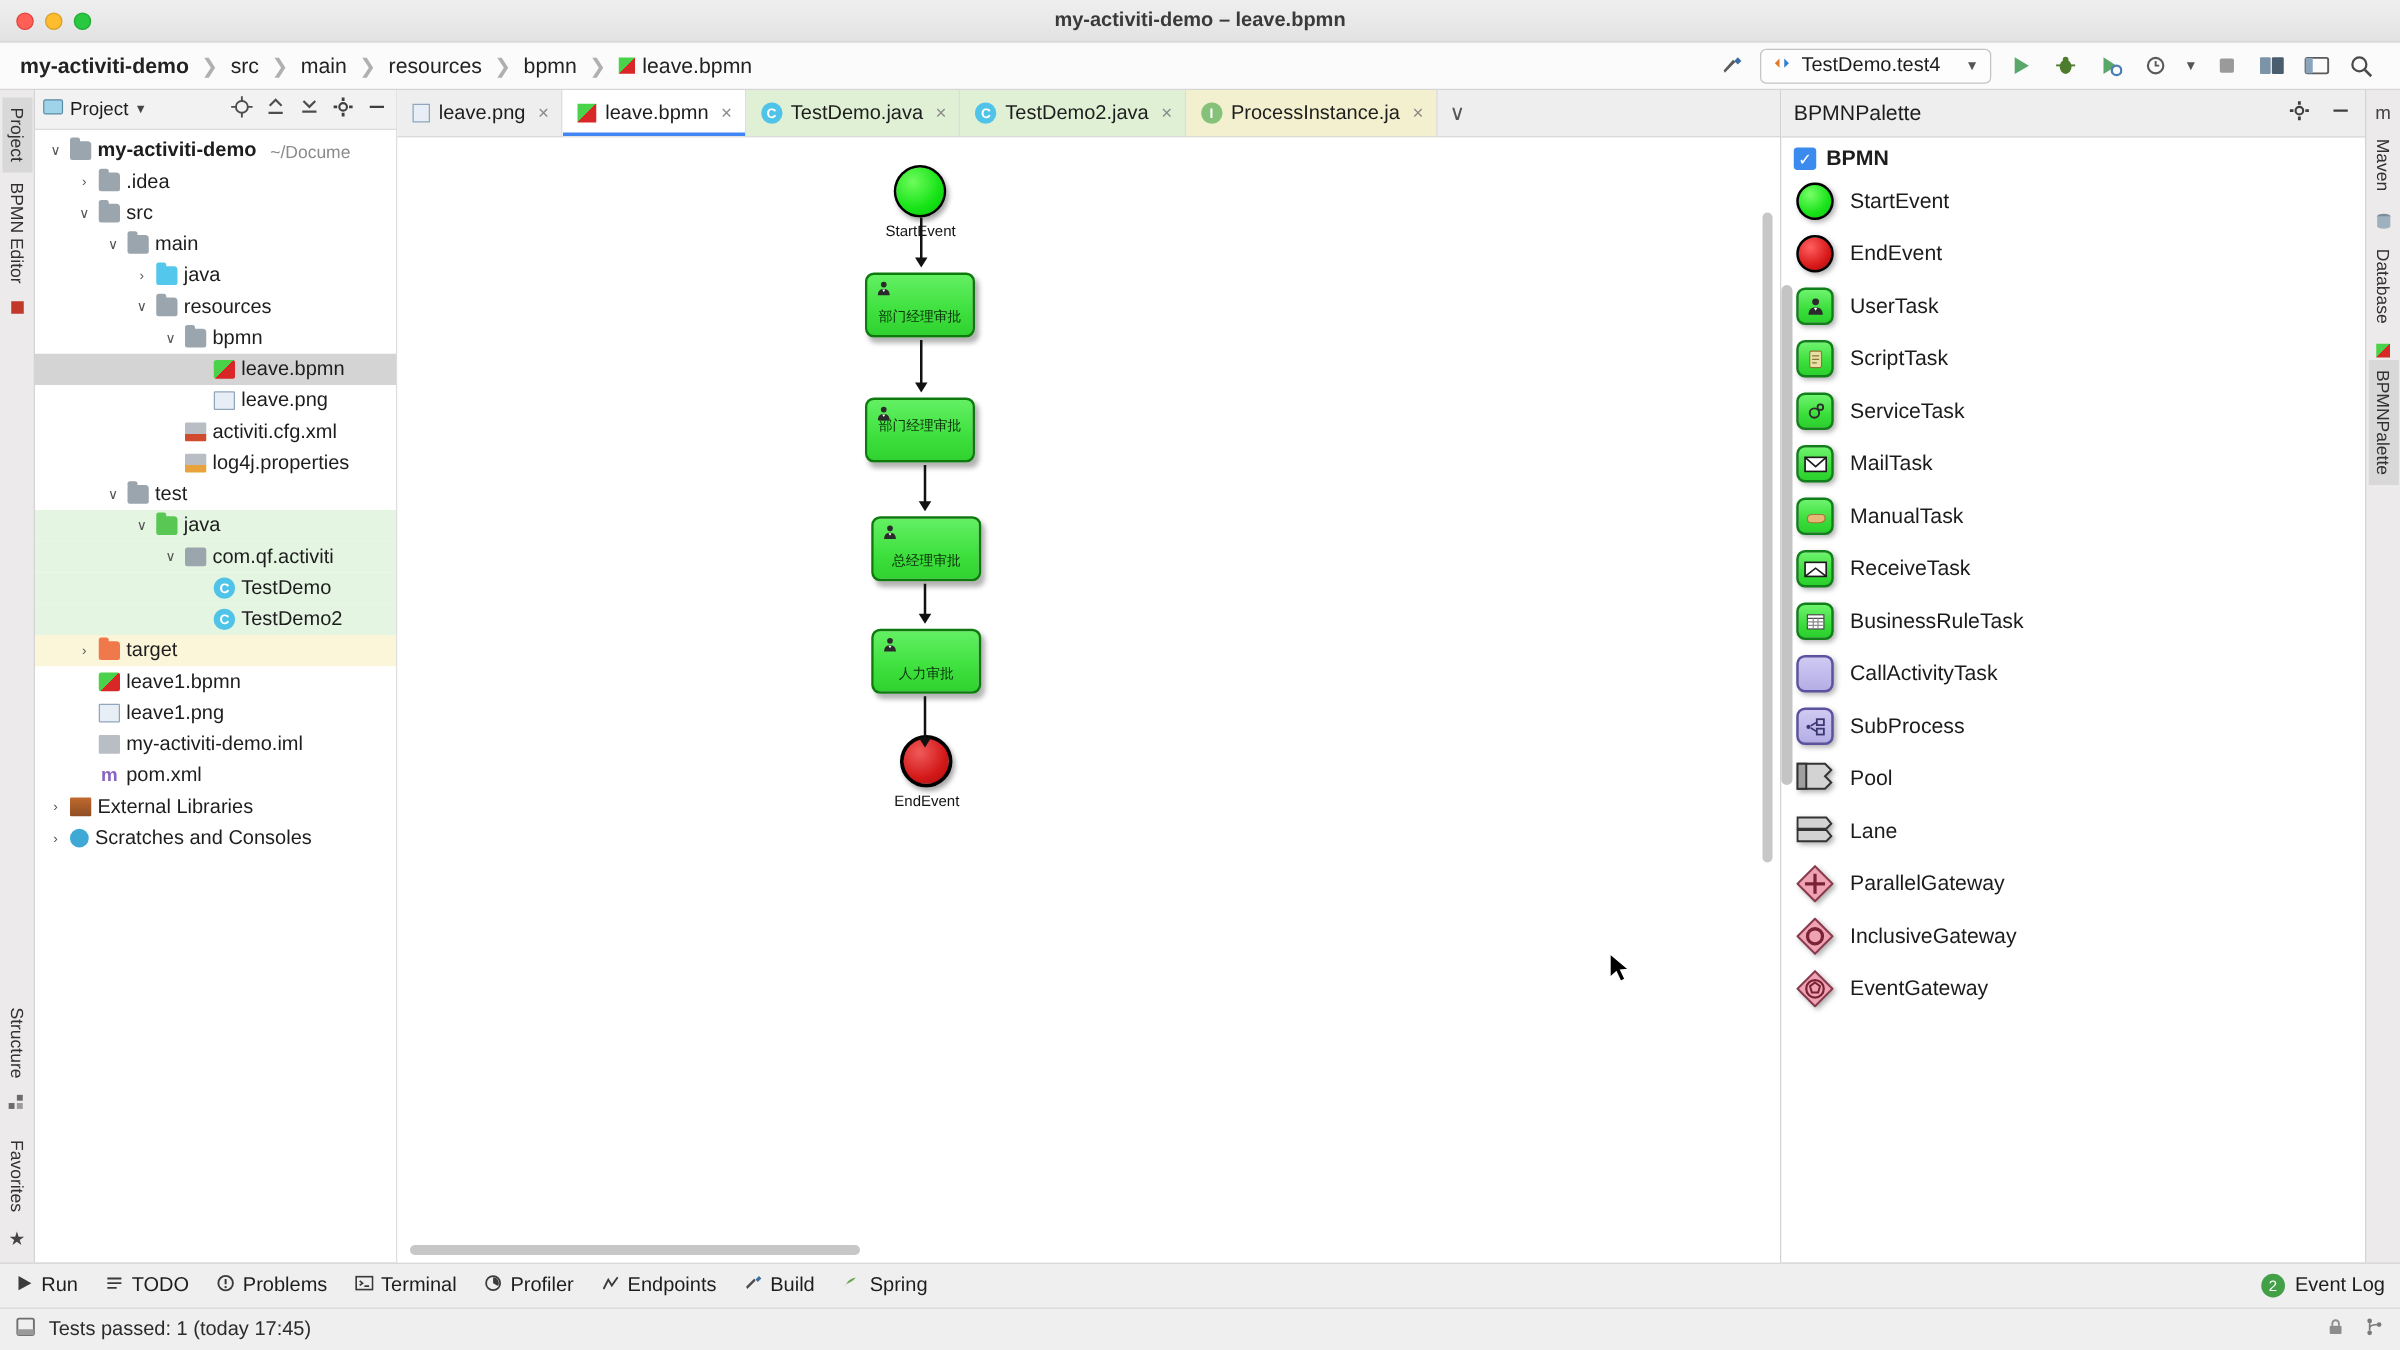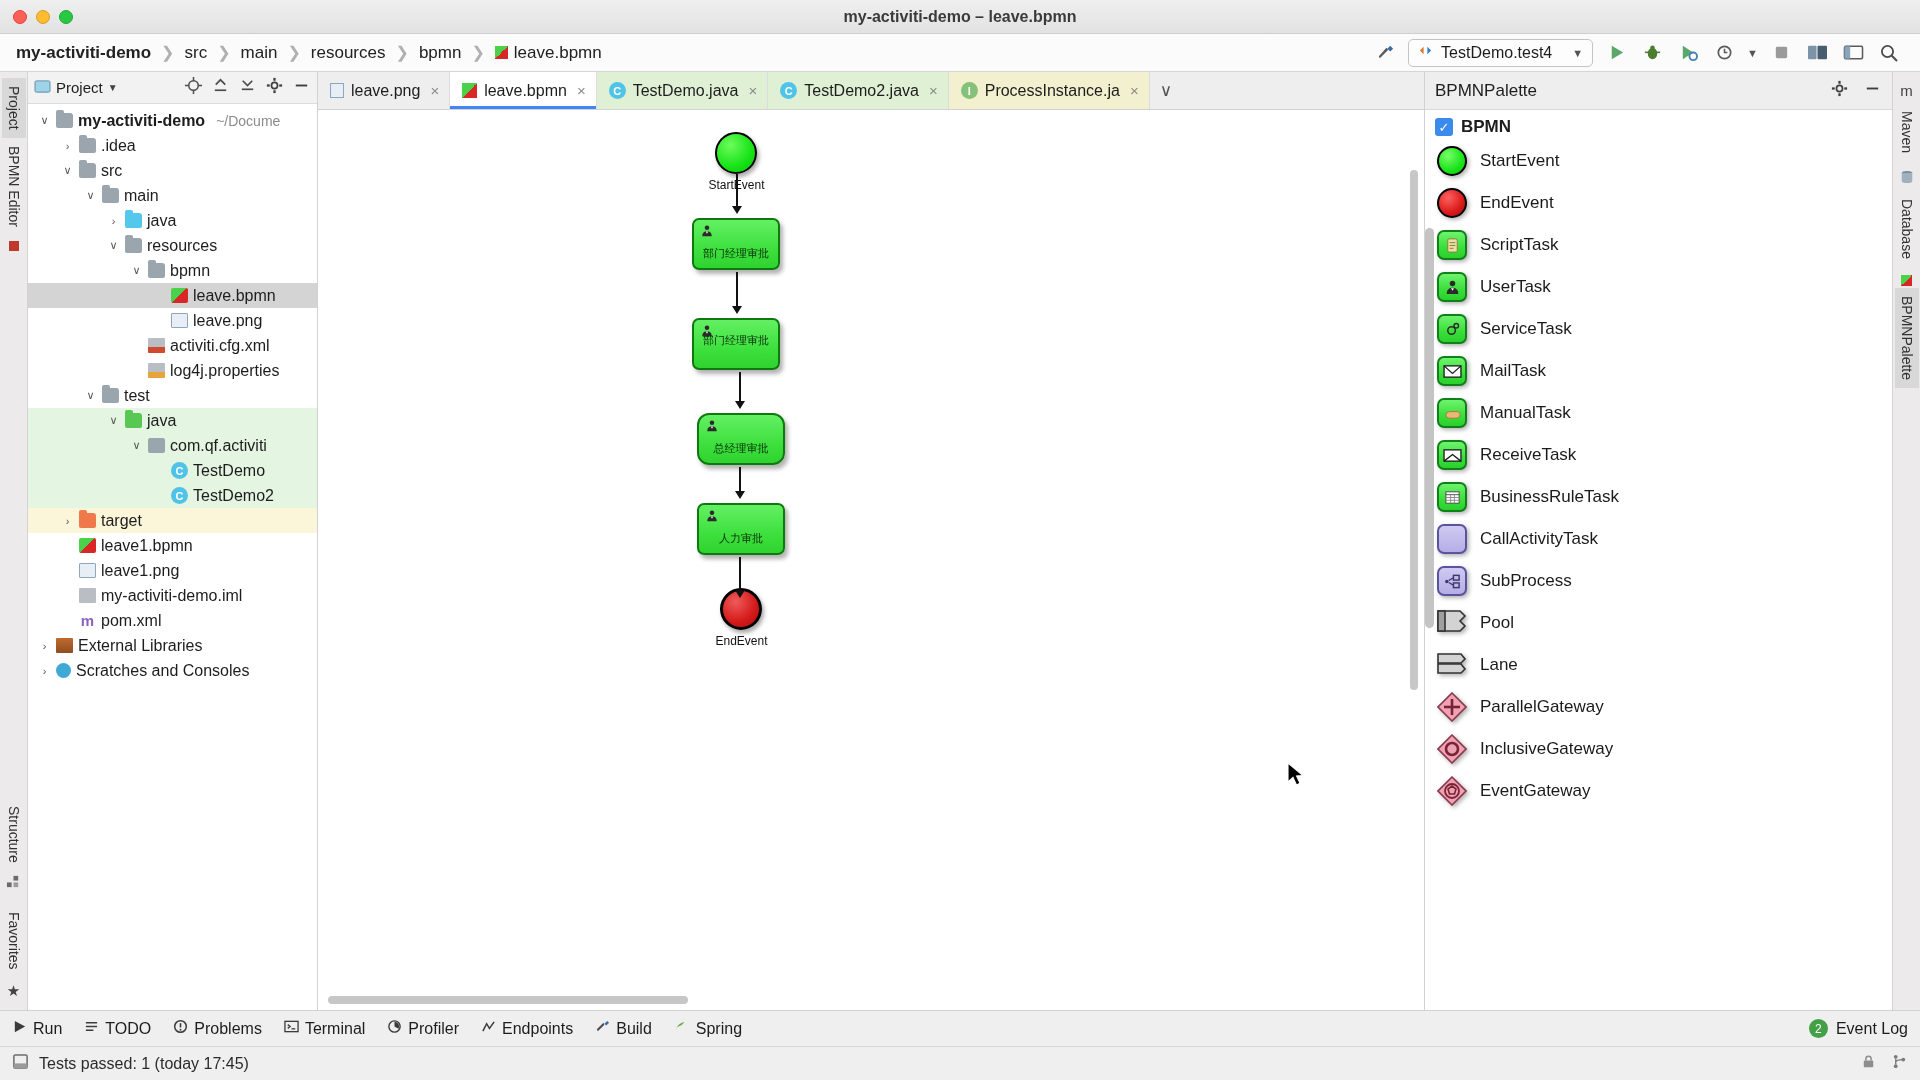--- a/index.html
+++ b/index.html
@@ -530,21 +530,21 @@
               <div class="task" style="position: relative; align-items: center;">
                 <svg class="usr" viewBox="0 0 16 16">
                   <circle cx="8" cy="4.2" r="2.6" fill="#2b2b2b"></circle>
                   <path d="M2.6 14 C2.6 9.8 5 8.2 8 8.2 C11 8.2 13.4 9.8 13.4 14 Z" fill="#2b2b2b"></path>
                   <path d="M6.6 8.6 L8 11 L9.4 8.6" fill="#fff"></path>
                 </svg>
                 <span>部门经理审批</span>
               </div>
             </div>
             <div class="node" style="left: 379px; top: 303px; position: absolute;">
-              <div class="task" style="position: relative; border-radius: 12px;">
+              <div class="task" style="position: relative;">
                 <svg class="usr" viewBox="0 0 16 16">
                   <circle cx="8" cy="4.2" r="2.6" fill="#2b2b2b"></circle>
                   <path d="M2.6 14 C2.6 9.8 5 8.2 8 8.2 C11 8.2 13.4 9.8 13.4 14 Z" fill="#2b2b2b"></path>
                   <path d="M6.6 8.6 L8 11 L9.4 8.6" fill="#fff"></path>
                 </svg>
                 <span>总经理审批</span>
               </div>
             </div>
             <div class="node" style="left: 379px; top: 393px; position: absolute;">
               <div class="task" style="position: relative;">
@@ -610,38 +610,38 @@
             <div class="pal-item">
               <span class="picon circle-g"></span>
               <span class="lbl">StartEvent</span>
             </div>
             <div class="pal-item">
               <span class="picon circle-r"></span>
               <span class="lbl">EndEvent</span>
             </div>
             <div class="pal-item">
               <span class="picon sq-g">
+                <svg viewBox="0 0 16 16" width="17" height="17">
+                  <circle cx="8" cy="4.2" r="2.6" fill="#2b2b2b"></circle>
+                  <path d="M2.6 14 C2.6 9.8 5 8.2 8 8.2 C11 8.2 13.4 9.8 13.4 14 Z" fill="#2b2b2b"></path>
+                  <path d="M6.6 8.6 L8 11 L9.4 8.6" fill="#fff"></path>
+                </svg>
+              </span>
+              <span class="lbl">UserTask</span>
+            </div>
+            <div class="pal-item">
+              <span class="picon sq-g">
                 <svg viewBox="0 0 18 18" width="17" height="17">
                   <rect x="4" y="2" width="10" height="14" rx="1.5" fill="#e8e0a8" stroke="#8a7a30"></rect>
                   <line x1="6" y1="6" x2="12" y2="6" stroke="#8a7a30"></line>
                   <line x1="6" y1="9" x2="12" y2="9" stroke="#8a7a30"></line>
                   <line x1="6" y1="12" x2="10" y2="12" stroke="#8a7a30"></line>
                 </svg>
               </span>
               <span class="lbl">ScriptTask</span>
-            </div>
-            <div class="pal-item">
-              <span class="picon sq-g">
-                <svg viewBox="0 0 16 16" width="17" height="17">
-                  <circle cx="8" cy="4.2" r="2.6" fill="#2b2b2b"></circle>
-                  <path d="M2.6 14 C2.6 9.8 5 8.2 8 8.2 C11 8.2 13.4 9.8 13.4 14 Z" fill="#2b2b2b"></path>
-                  <path d="M6.6 8.6 L8 11 L9.4 8.6" fill="#fff"></path>
-                </svg>
-              </span>
-              <span class="lbl">UserTask</span>
             </div>
             <div class="pal-item">
               <span class="picon sq-g">
                 <svg viewBox="0 0 18 18" width="17" height="17">
                   <circle cx="8" cy="10" r="4" fill="none" stroke="#2b2b2b" stroke-width="1.6"></circle>
                   <circle cx="13" cy="5" r="2.4" fill="none" stroke="#2b2b2b" stroke-width="1.5"></circle>
                 </svg>
               </span>
               <span class="lbl">ServiceTask</span>
             </div>

